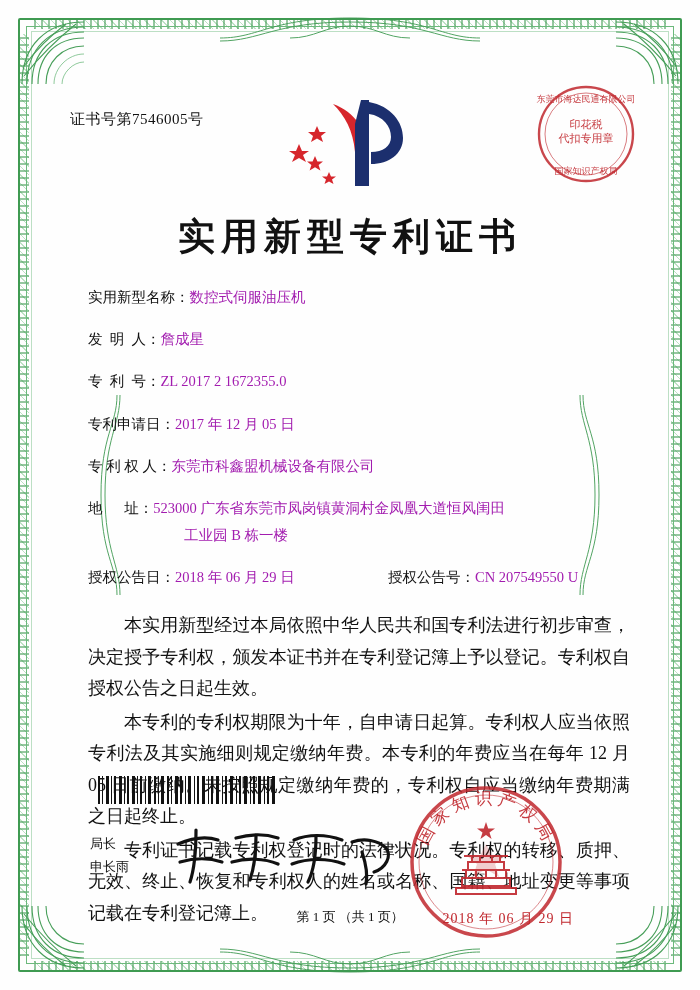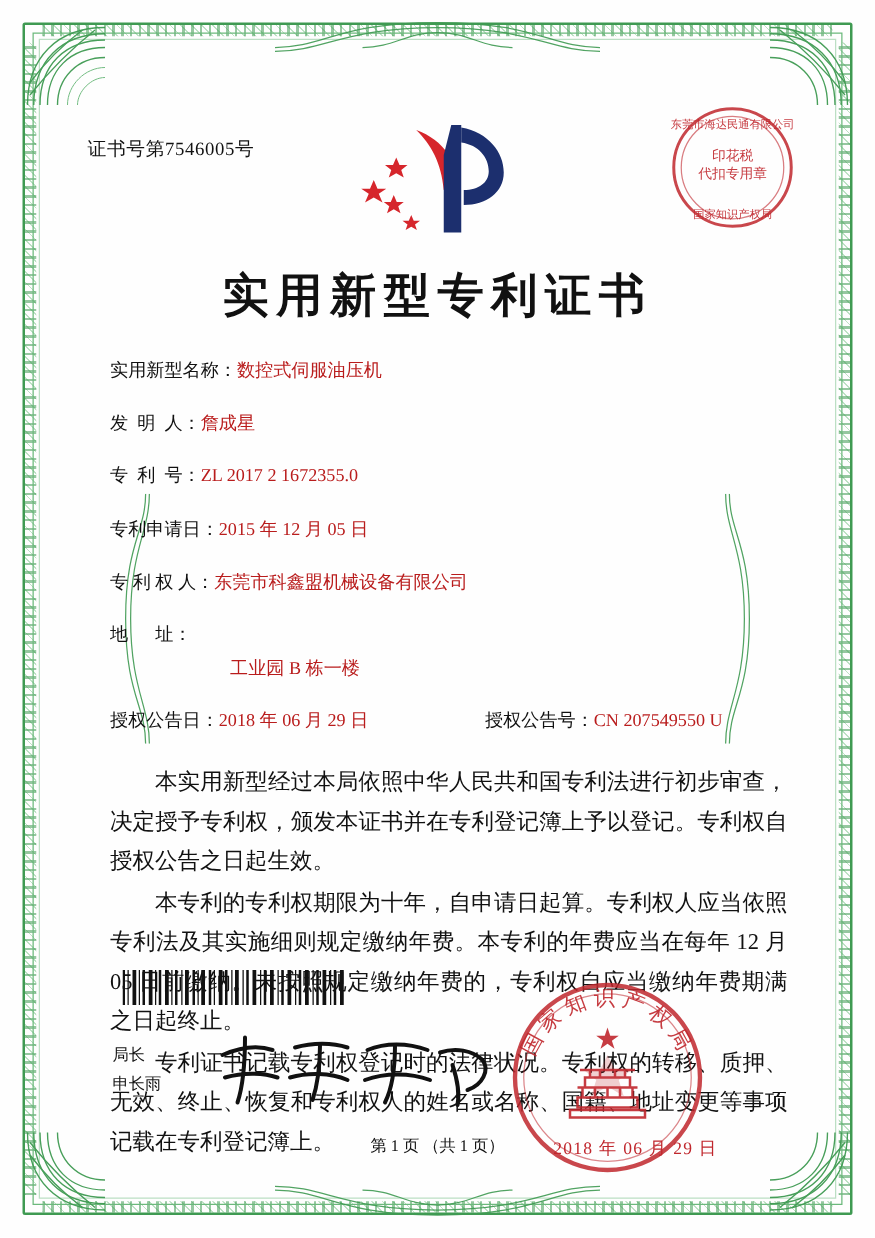--- a/index.html
+++ b/index.html
@@ -158,21 +158,21 @@
     align-items: flex-start;
     margin-bottom: 19px;
   }
   .flabel {
     white-space: pre;
     flex: 0 0 auto;
     color: #111;
   }
   .fvalue {
     flex: 1 1 auto;
-    color: #b91c1c;
+    color: #a21caf;
   }
   .frow.two-col {
     justify-content: flex-start;
   }
   .col-a { flex: 0 0 300px; display: flex; }
   .col-b { flex: 1 1 auto; display: flex; }
   .addr-2 {
     margin-left: 96px;
     margin-top: 2px;
   }
@@ -393,28 +393,29 @@
       <div class="frow">
         <span class="flabel">发  明  人：</span>
         <span class="fvalue">詹成星</span>
       </div>
       <div class="frow">
         <span class="flabel">专  利  号：</span>
         <span class="fvalue">ZL 2017 2 1672355.0</span>
       </div>
       <div class="frow">
         <span class="flabel">专利申请日：</span>
-        <span class="fvalue">2015 年 12 月 05 日</span>
+        <span class="fvalue">2017 年 12 月 05 日</span>
       </div>
       <div class="frow">
         <span class="flabel">专 利 权 人：</span>
         <span class="fvalue">东莞市科鑫盟机械设备有限公司</span>
       </div>
       <div class="frow" style="margin-bottom:2px">
         <span class="flabel">地      址：</span>
+        <span class="fvalue">523000  广东省东莞市凤岗镇黄洞村金凤凰大道恒风闺田</span>
       </div>
       <div class="frow">
         <span class="fvalue addr-2">工业园 B 栋一楼</span>
       </div>
 
       <div class="frow two-col">
         <span class="col-a">
           <span class="flabel">授权公告日：</span>
           <span class="fvalue">2018 年 06 月 29 日</span>
         </span>

